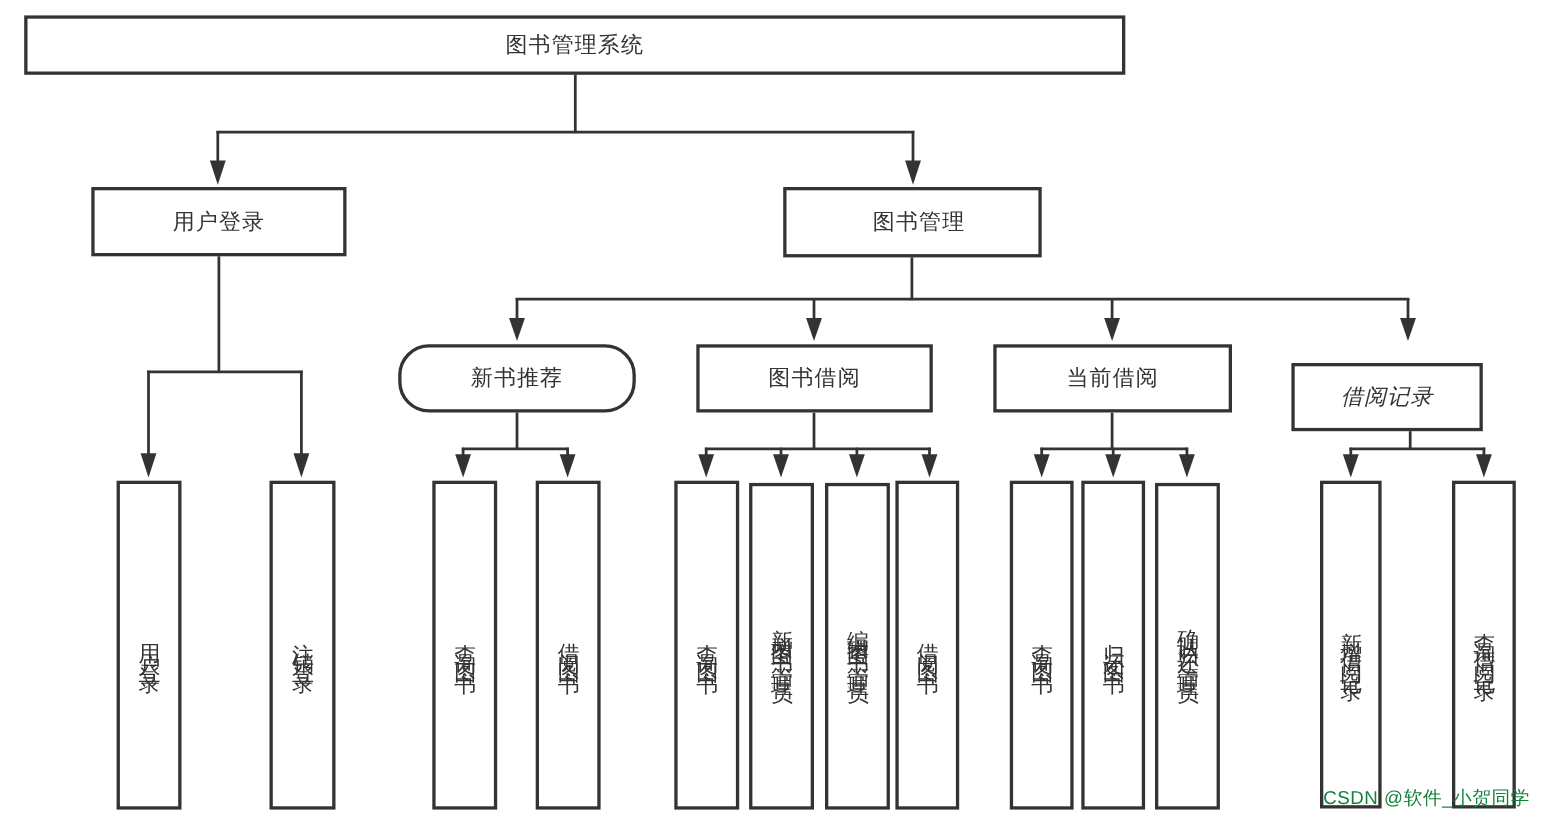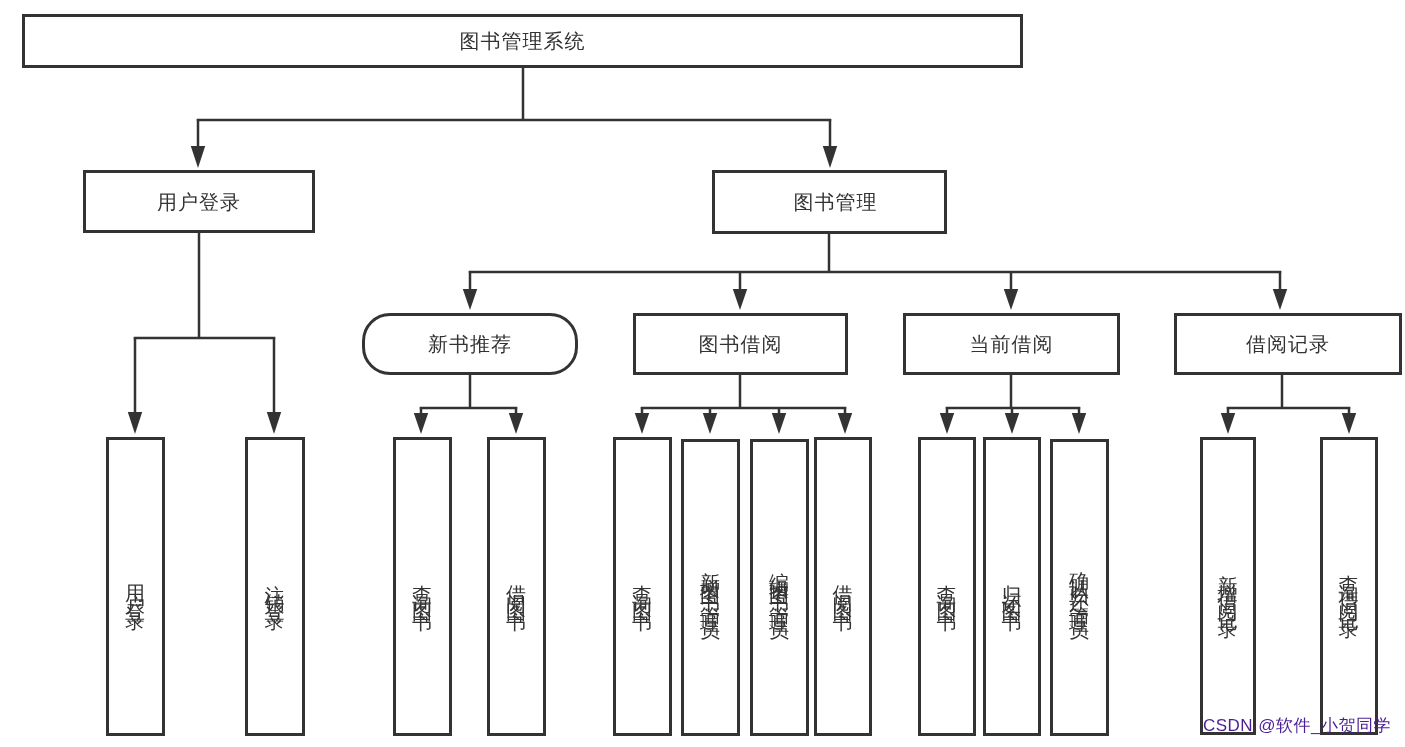--- a/index.html
+++ b/index.html
@@ -30,21 +30,21 @@
     font-size:20px;
     letter-spacing:9px;
     padding:6px 0;
   }
   .vbox.long { letter-spacing:7px; }
   #watermark {
     position:absolute;
     right:14px; bottom:10px;
     z-index:5;
     font-size:17px;
-    color:#4c1d95;
+    color:#15803d;
     letter-spacing:0.5px;
     white-space:nowrap;
   }
 </style>
 </head>
 <body>
 
 <div id="canvas">
 
   <svg id="connectors" width="1405" height="747" viewBox="0 0 1405 747">
@@ -114,21 +114,21 @@
   </svg>
 
   <div class="box hbox" style="left:22px; top:14px; width:1001px; height:54px;">图书管理系统</div>
 
   <div class="box hbox" style="left:83px; top:170px; width:232px; height:63px;">用户登录</div>
   <div class="box hbox" style="left:712px; top:170px; width:235px; height:64px;padding-left:12px;">图书管理</div>
 
   <div class="box hbox" style="left:362px; top:313px; width:216px; height:62px;border-radius:28px;">新书推荐</div>
   <div class="box hbox" style="left:633px; top:313px; width:215px; height:62px;">图书借阅</div>
   <div class="box hbox" style="left:903px; top:313px; width:217px; height:62px;">当前借阅</div>
-  <div class="box hbox" style="left:1174px; top:313px; width:228px; height:62px;">借阅记录</div>
+  <div class="box hbox" style="left:1174px; top:330px; width:174px; height:62px;font-style:italic;">借阅记录</div>
 
   <div class="box vbox" style="left:106px; top:437px; width:59px; height:299px;">用户登录</div>
   <div class="box vbox" style="left:245px; top:437px; width:60px; height:299px;">注销登录</div>
 
   <div class="box vbox" style="left:393px; top:437px; width:59px; height:299px;">查询图书</div>
   <div class="box vbox" style="left:487px; top:437px; width:59px; height:299px;">借阅图书</div>
 
   <div class="box vbox" style="left:613px; top:437px; width:59px; height:299px;">查询图书</div>
   <div class="box vbox long" style="left:681px; top:439px; width:59px; height:297px;">新增图书（管理员）</div>
   <div class="box vbox long" style="left:750px; top:439px; width:59px; height:297px;">编辑图书（管理员）</div>

